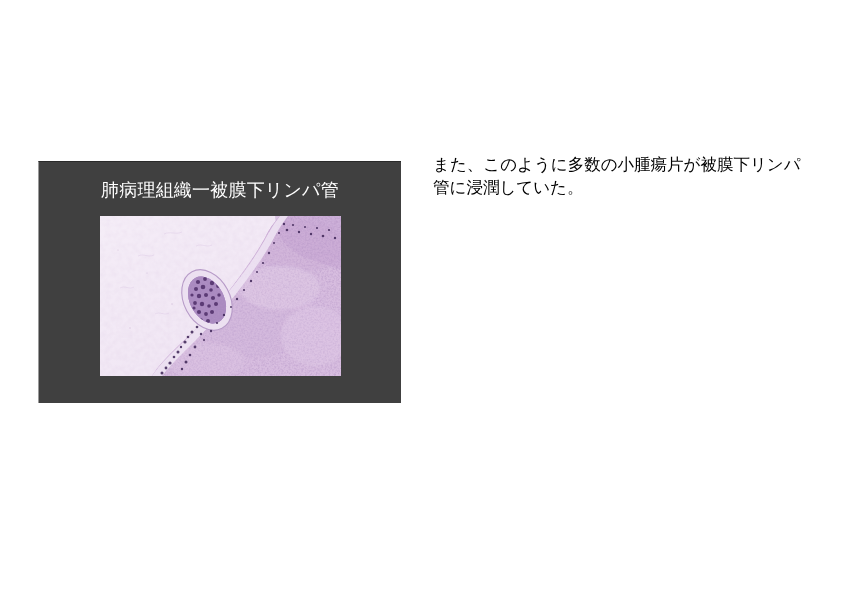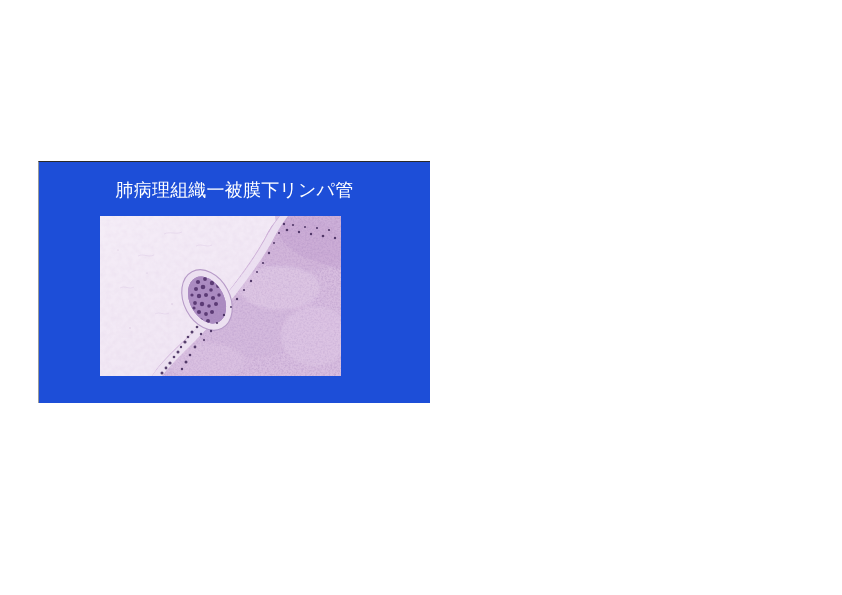--- a/index.html
+++ b/index.html
@@ -22,23 +22,23 @@
     position: absolute;
     inset: 0;
     background: #ffffff;
   }
 
   
   #slide {
     position: absolute;
     left: 38px;
     top: 161px;
-    width: 392px;
+    width: 363px;
     height: 242px;
-    background: #1d4ed8;
+    background: #404040;
     border-left: 1px solid #9a9a9a;
     border-top: 1px solid #2a2a2a;
     box-sizing: border-box;
     overflow: hidden;
   }
 
   #slide-title {
     position: absolute;
     left: 0;
     right: 0;
@@ -297,14 +297,15 @@
           <circle cx="30" cy="112" r="0.7"></circle>
           <circle cx="47" cy="57" r="0.6"></circle>
           <circle cx="72" cy="88" r="0.7"></circle>
           <circle cx="18" cy="34" r="0.6"></circle>
         </g>
       </svg>
     </div>
 
   </div>
 
+  <div id="body-text">また、このように多数の小腫瘍片が被膜下リンパ管に浸潤していた。</div>
 
 </div>
 
 </body></html>

